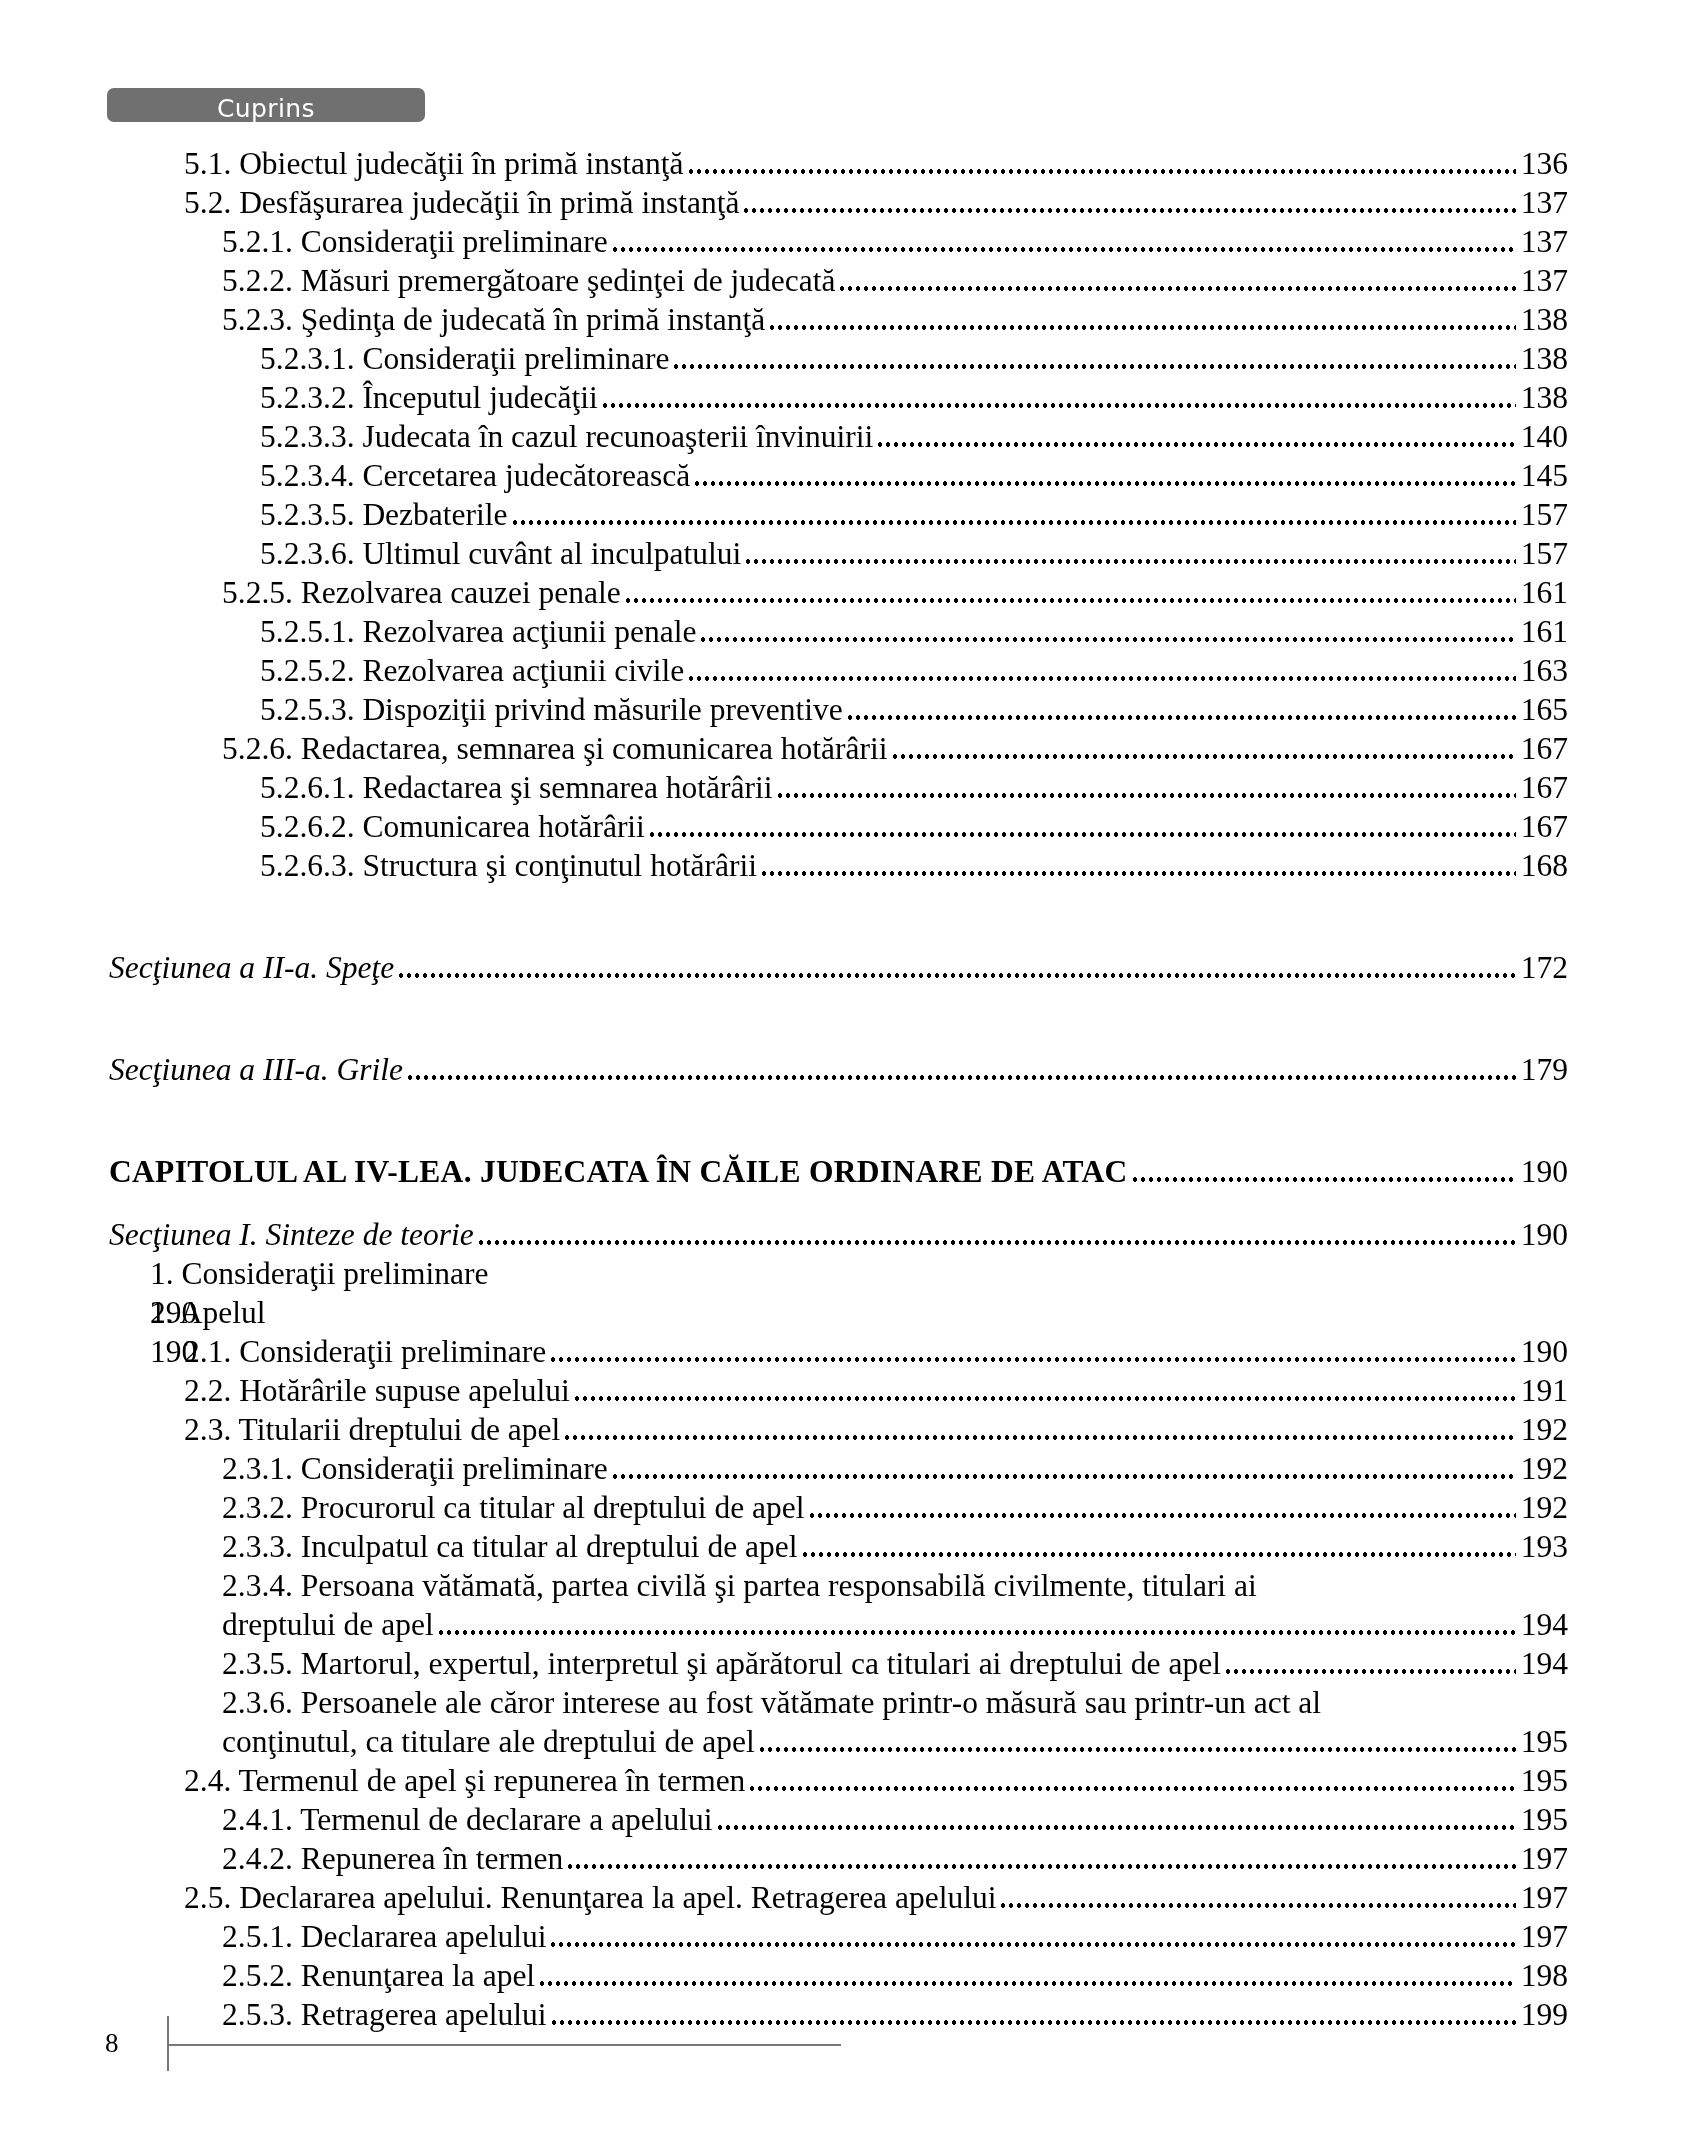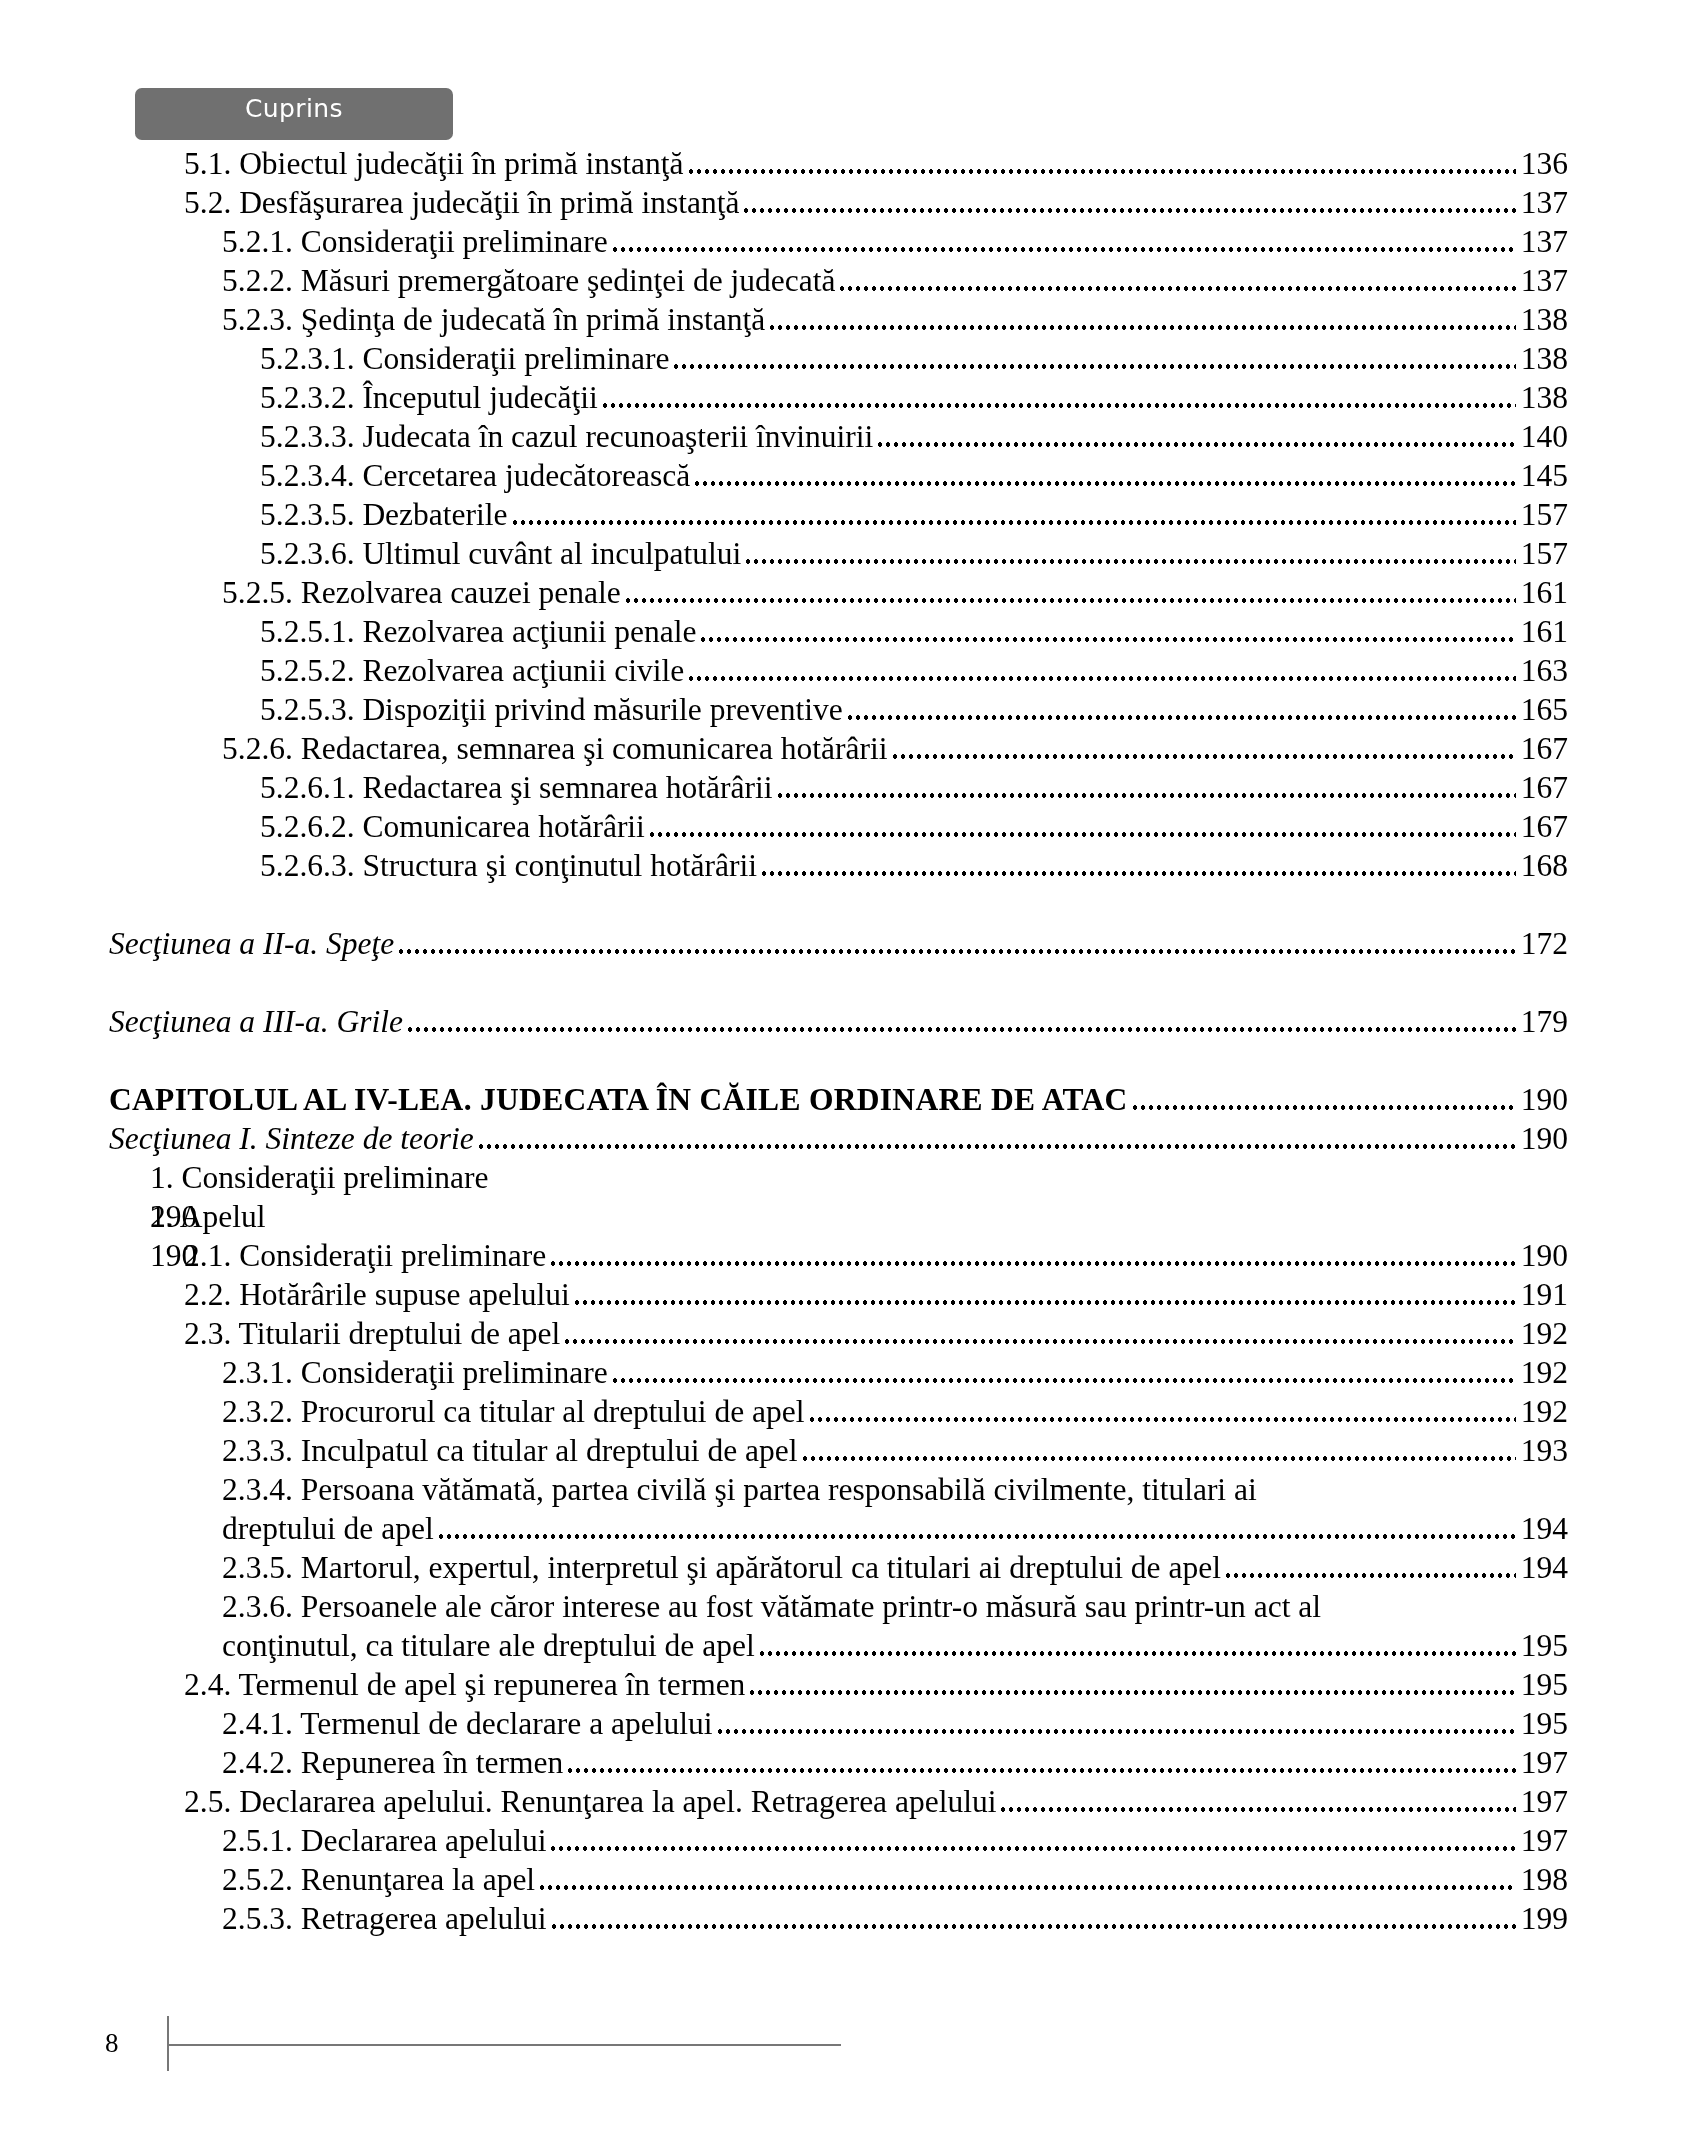--- a/index.html
+++ b/index.html
@@ -1,23 +1,23 @@
 <!DOCTYPE html>
 <html style="font-size:12px"><head>
 <meta charset="utf-8">
 <style>
   html, body { margin: 0; padding: 0; background: #ffffff; }
   body { width: 1705px; height: 2151px; position: relative; overflow: hidden; }
   .page { position: absolute; left: 0; top: 0; width: 1705px; height: 2151px; background: #ffffff; }
 
   .header-pill {
-    position: absolute; left: 107px; top: 88px; width: 318px; height: 52px;
+    position: absolute; left: 107px; top: 88px; width: 318px; height: 34px;
     background: #707070; border-radius: 6.8px;
     color: #ffffff; font-family: "DejaVu Sans", sans-serif; font-size: 25px;
-    line-height: 42px; text-align: center; letter-spacing: 0.4px; margin-left: 28px;
+    line-height: 42px; text-align: center; letter-spacing: 0.4px;
   }
 
   .toc {
     position: absolute; left: 0; top: 144px; width: 1705px;
     font-family: "Liberation Serif", serif; font-size: 31.5px; color: #000000;
   }
   .row {
     position: relative; height: 39px; line-height: 39px;
     display: flex; align-items: baseline; white-space: nowrap;
     margin-right: 137px;
@@ -28,21 +28,21 @@
     flex: 1 1 auto; overflow: hidden; margin: 0 4.6px 0 3px;
     height: 7.6px; align-self: baseline;
     background-image: radial-gradient(circle, #000 45%, transparent 50%);
     background-size: 8px 4.6px; background-repeat: repeat-x; background-position: left bottom;
     position: relative; top: 0;
   }
   .row .page-num { flex: 0 0 auto; text-align: right; min-width: 46px; }
   .row.italic .label { font-style: italic; }
   .row.bold .label { font-weight: bold; letter-spacing: 0.3px; }
 
-  .lvl0 { padding-left: 109px; }
+  .lvl0 { padding-left: 109px; margin-top: 24px; }
   .lvl1 { padding-left: 147px; flex-direction: column; }
   .lvl2 { padding-left: 184px; }
   .lvl3 { padding-left: 222px; }
   .lvl4 { padding-left: 260px; }
 
   .footer-num {
     position: absolute; left: 105px; top: 2028px;
     font-family: "Liberation Serif", serif; font-size: 27px; color: #000;
   }
   .footer-vline { position: absolute; left: 167px; top: 2016px; width: 1.5px; height: 55px; background: #777777; }

